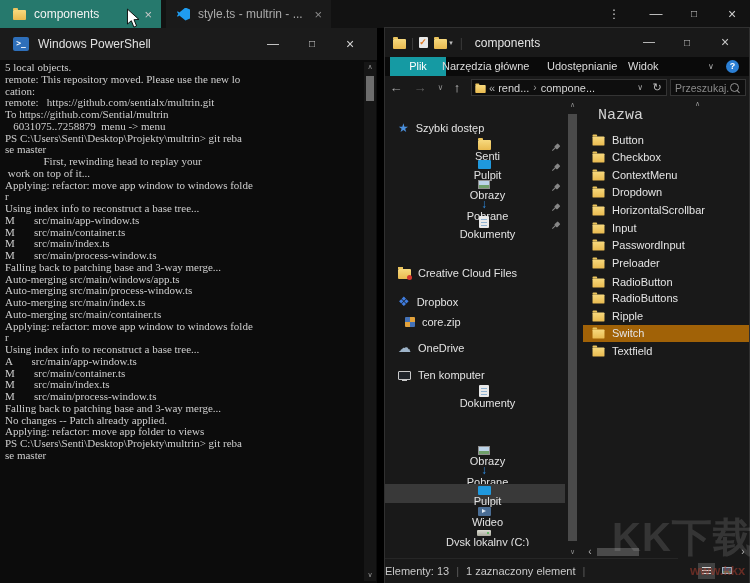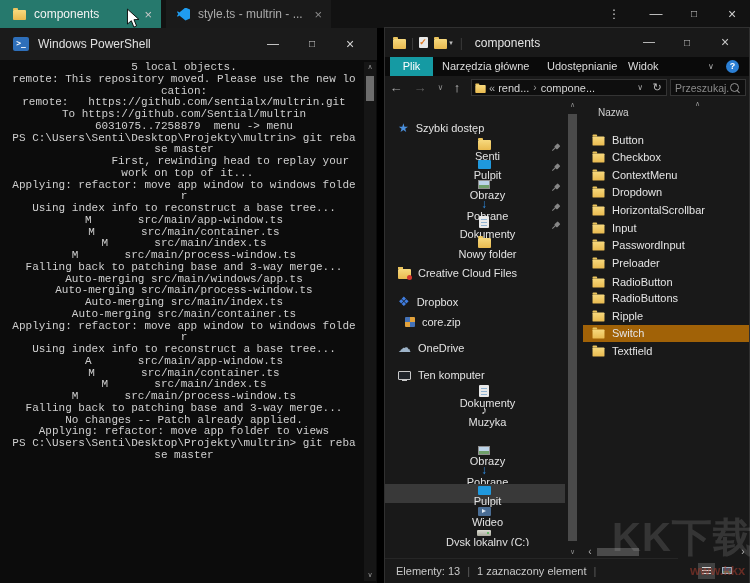--- a/index.html
+++ b/index.html
@@ -61,39 +61,39 @@
   .ps{position:absolute;left:0;top:28px;width:377px;height:555px;background:#0c0c0c;}
   .ps-title{position:relative;height:32px;background:#1b1b1b;display:flex;align-items:center;}
   .ps-ic{margin:0 9px 0 13px;width:16px;height:14px;border-radius:2px;background:#2e6fba;
          color:#fff;font-family:"DejaVu Sans Mono",monospace;font-size:8px;font-weight:bold;line-height:14px;text-align:center;flex:none;}
   .ps-title .ttext{font-size:12px;color:#e0e0e0;}
   .pbtn{position:absolute;top:0;height:32px;width:28px;line-height:32px;text-align:center;color:#d6d6d6;font-size:12px;}
   .pbtn.min{left:259px;}
   .pbtn.max{left:298px;font-size:10px;}
   .pbtn.close{left:336px;font-size:14px;}
   .console{position:absolute;left:0;top:32px;right:14px;bottom:0;padding:2px 0 0 5px;overflow:hidden;
-     font-family:Liberation Mono, monospace;font-size:11px;line-height:11.75px;color:#cfcfcf;white-space:pre;text-align:center;}
+     font-family:Liberation Serif, serif;font-size:11px;line-height:11.75px;color:#cfcfcf;white-space:pre;}
   .ps-scroll{position:absolute;right:1px;top:34px;width:12px;height:519px;background:#161616;}
   .ps-scroll .sup{position:absolute;top:1px;left:0;width:12px;text-align:center;font-size:7px;color:#9a9a9a;}
   .ps-scroll .sthumb{position:absolute;left:2px;top:14px;width:8px;height:25px;background:#6d6d6d;}
   .ps-scroll .sdown{position:absolute;bottom:2px;left:0;width:12px;text-align:center;font-size:7px;color:#9a9a9a;}
 
   
   .ex{position:absolute;left:385px;top:28px;width:364px;height:555px;background:#191919;outline:1px solid #303030;}
   .ex-title{position:relative;height:29px;display:flex;align-items:center;background:#191919;}
   .ex-title .qsep{color:#3d3d3d;font-size:12px;margin:0 5px;}
   .ex-title .chev{color:#bdbdbd;font-size:7px;margin:0 2px;}
   .ex-title .ttext{font-size:12px;color:#e3e3e3;margin-left:7px;}
   .ebtn{position:absolute;top:0;height:29px;width:28px;line-height:29px;text-align:center;color:#c8c8c8;font-size:12px;}
   .ebtn.min{left:250px;}
   .ebtn.max{left:288px;font-size:10px;}
   .ebtn.close{left:326px;font-size:14px;}
 
   .ex-ribbon{position:absolute;left:0;top:29px;width:364px;height:19px;background:#0a0a0a;}
-  .plik{position:absolute;left:5px;top:0;width:43px;height:19px;background:#159aa3;color:#fff;
+  .plik{position:absolute;left:5px;top:0;width:56px;height:19px;background:#159aa3;color:#fff;
         font-size:11px;line-height:19px;text-align:center;}
   .rtab{position:absolute;top:0;height:19px;line-height:19px;font-size:11px;color:#dcdcdc;white-space:nowrap;}
   .rtab.t0{left:57px;} .rtab.t1{left:162px;} .rtab.t2{left:243px;}
   .rexpand{position:absolute;left:318px;top:0;width:16px;height:19px;line-height:19px;text-align:center;color:#b0b0b0;font-size:8px;}
   .rhelp{position:absolute;left:341px;top:3px;width:13px;height:13px;border-radius:50%;background:#2b7fd4;
          color:#fff;font-size:9px;font-weight:bold;line-height:13px;text-align:center;}
 
   .ex-addr{position:absolute;left:0;top:48px;width:364px;height:23px;background:#191919;}
   .abtn{position:absolute;top:0;height:23px;line-height:23px;text-align:center;font-size:13px;color:#a8a8a8;}
   .a-back{left:3px;width:16px;}
@@ -120,36 +120,36 @@
             font-size:11px;color:#e2e2e2;box-sizing:border-box;white-space:nowrap;}
   .nav-item .ic{margin-right:7px;}
   .nav-item.ind0{padding-left:13px;}
   .nav-item.ind1{padding-left:25px;flex-direction:column;}
   .nav-item.ind2{padding-left:20px;}
   .nav-item.sel{background:#393939;}
   .nav-scroll{position:absolute;left:181px;top:0;width:13px;height:447px;}
   .nav-scroll .sup{position:absolute;top:2px;left:0;width:13px;text-align:center;font-size:7px;color:#8f8f8f;}
   .nav-thumb{position:absolute;left:2px;top:15px;width:9px;height:427px;background:#4a4a4a;}
   .file-pane{position:absolute;left:198px;top:0;width:166px;height:447px;overflow:hidden;}
-  .col-header{position:absolute;left:15px;top:8px;font-size:10px;color:#d2d2d2;}
+  .col-header{position:absolute;left:15px;top:8px;font-size:15px;color:#d2d2d2;font-family:Liberation Mono, monospace;}
   .sort-caret{position:absolute;left:112px;top:1px;font-size:7px;color:#9a9a9a;}
   .file-row{position:absolute;left:0;width:166px;height:17px;display:flex;align-items:center;
             font-size:11px;color:#e4e4e4;padding-left:9px;box-sizing:border-box;white-space:nowrap;}
   .file-row .ic{margin-right:7px;transform:scale(.92);}
   .file-row.sel{background:#a16207;}
 
   .ex-scrollrow{position:absolute;left:0;top:518px;width:364px;height:12px;}
   .ex-scrollrow span{line-height:12px;}
   .nav-down{position:absolute;left:181px;top:0;width:13px;text-align:center;font-size:7px;color:#8f8f8f;}
   .hs-left{position:absolute;left:199px;top:0;width:12px;text-align:center;font-size:10px;color:#b0b0b0;}
   .hs-thumb{position:absolute;left:212px;top:2px;width:42px;height:8px;background:#4a4a4a;}
   .hs-right{position:absolute;left:352px;top:0;width:12px;text-align:center;font-size:10px;color:#b0b0b0;}
 
   .ex-status{position:absolute;left:0;top:530px;width:293px;height:25px;background:#191919;border-top:1px solid #262626;
-             box-sizing:border-box;display:flex;align-items:center;padding-left:11px;font-size:11px;color:#c9c9c9;}
+             box-sizing:border-box;display:flex;align-items:center;padding-left:0;font-size:11px;color:#c9c9c9;}
   .ex-status .ssep{color:#5c5c5c;margin:0 7px;}
   .vbtn{position:absolute;top:4px;width:17px;height:16px;}
   .vbtn.v1{left:313px;background:#414141;}
   .vbtn.v1::before{content:'';position:absolute;left:4px;top:4px;width:9px;height:8px;
       background:repeating-linear-gradient(180deg,#d8d8d8 0 1px,transparent 1px 3px);}
   .vbtn.v2{left:334px;}
   .vbtn.v2::before{content:'';position:absolute;left:3px;top:4px;width:10px;height:7px;border:1px solid #9fb0c0;
       background:linear-gradient(180deg,#41586d 60%,#5d7a60 60%);box-sizing:border-box;}
 
   
@@ -261,24 +261,20 @@
         <div class="nav-item ind1" style="top: 99px;">
           <span class="ic ic-download"></span>
           <span>Pobrane</span>
           <span class="pin"></span>
         </div>
         <div class="nav-item ind1" style="top: 117px;">
           <span class="ic ic-document"></span>
           <span>Dokumenty</span>
           <span class="pin"></span>
         </div>
-        <div class="nav-item ind1" style="top: 137px;">
-          <span class="ic ic-folder"></span>
-          <span>Nowy folder</span>
-        </div>
         <div class="nav-item ind0" style="top: 164px;">
           <span class="ic ic-folder-cloud"></span>
           <span>Creative Cloud Files</span>
         </div>
         <div class="nav-item ind0" style="top: 193px;">
           <span class="ic ic-dropbox"></span>
           <span>Dropbox</span>
         </div>
         <div class="nav-item ind2" style="top: 213px;">
           <span class="ic ic-zip"></span>
@@ -288,24 +284,20 @@
           <span class="ic ic-cloud"></span>
           <span>OneDrive</span>
         </div>
         <div class="nav-item ind0" style="top: 266px;">
           <span class="ic ic-pc"></span>
           <span>Ten komputer</span>
         </div>
         <div class="nav-item ind1" style="top: 286px;">
           <span class="ic ic-document"></span>
           <span>Dokumenty</span>
-        </div>
-        <div class="nav-item ind1" style="top: 305px;">
-          <span class="ic ic-music"></span>
-          <span>Muzyka</span>
         </div>
         <div class="nav-item ind1" style="top: 345px;">
           <span class="ic ic-picture"></span>
           <span>Obrazy</span>
         </div>
         <div class="nav-item ind1" style="top: 365px;">
           <span class="ic ic-download"></span>
           <span>Pobrane</span>
         </div>
         <div class="nav-item ind1 sel" style="top: 385px;">

